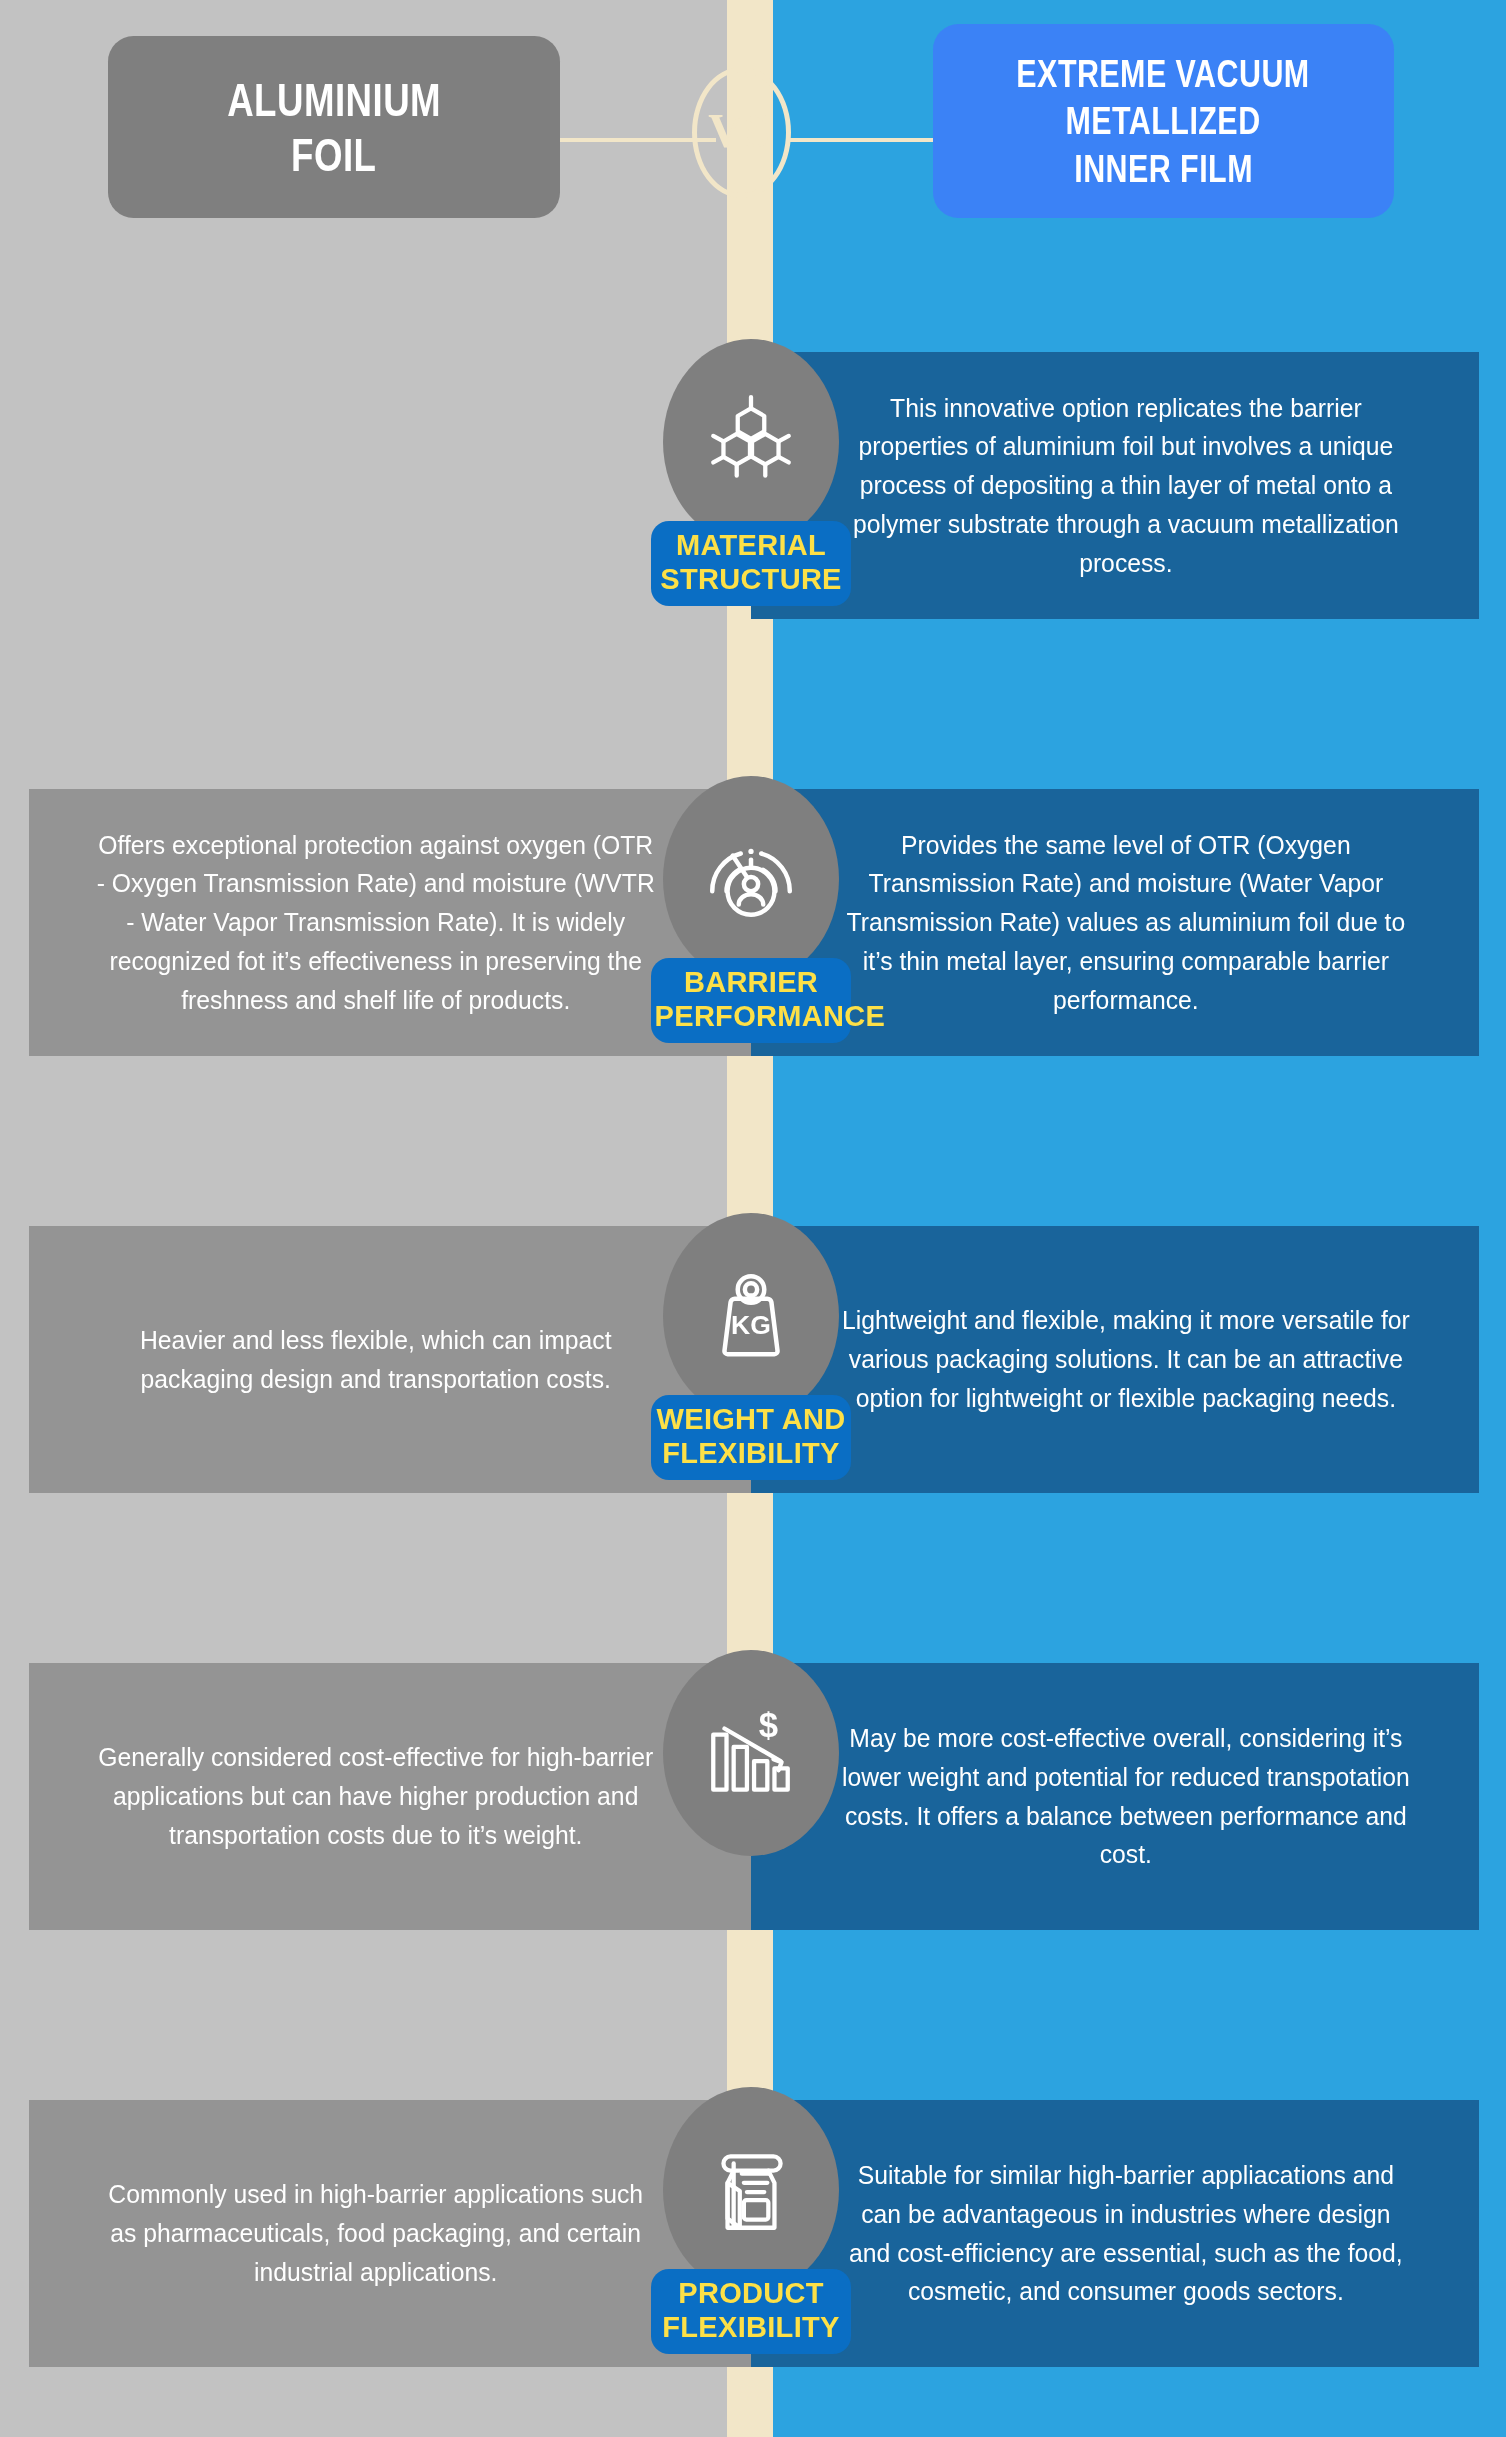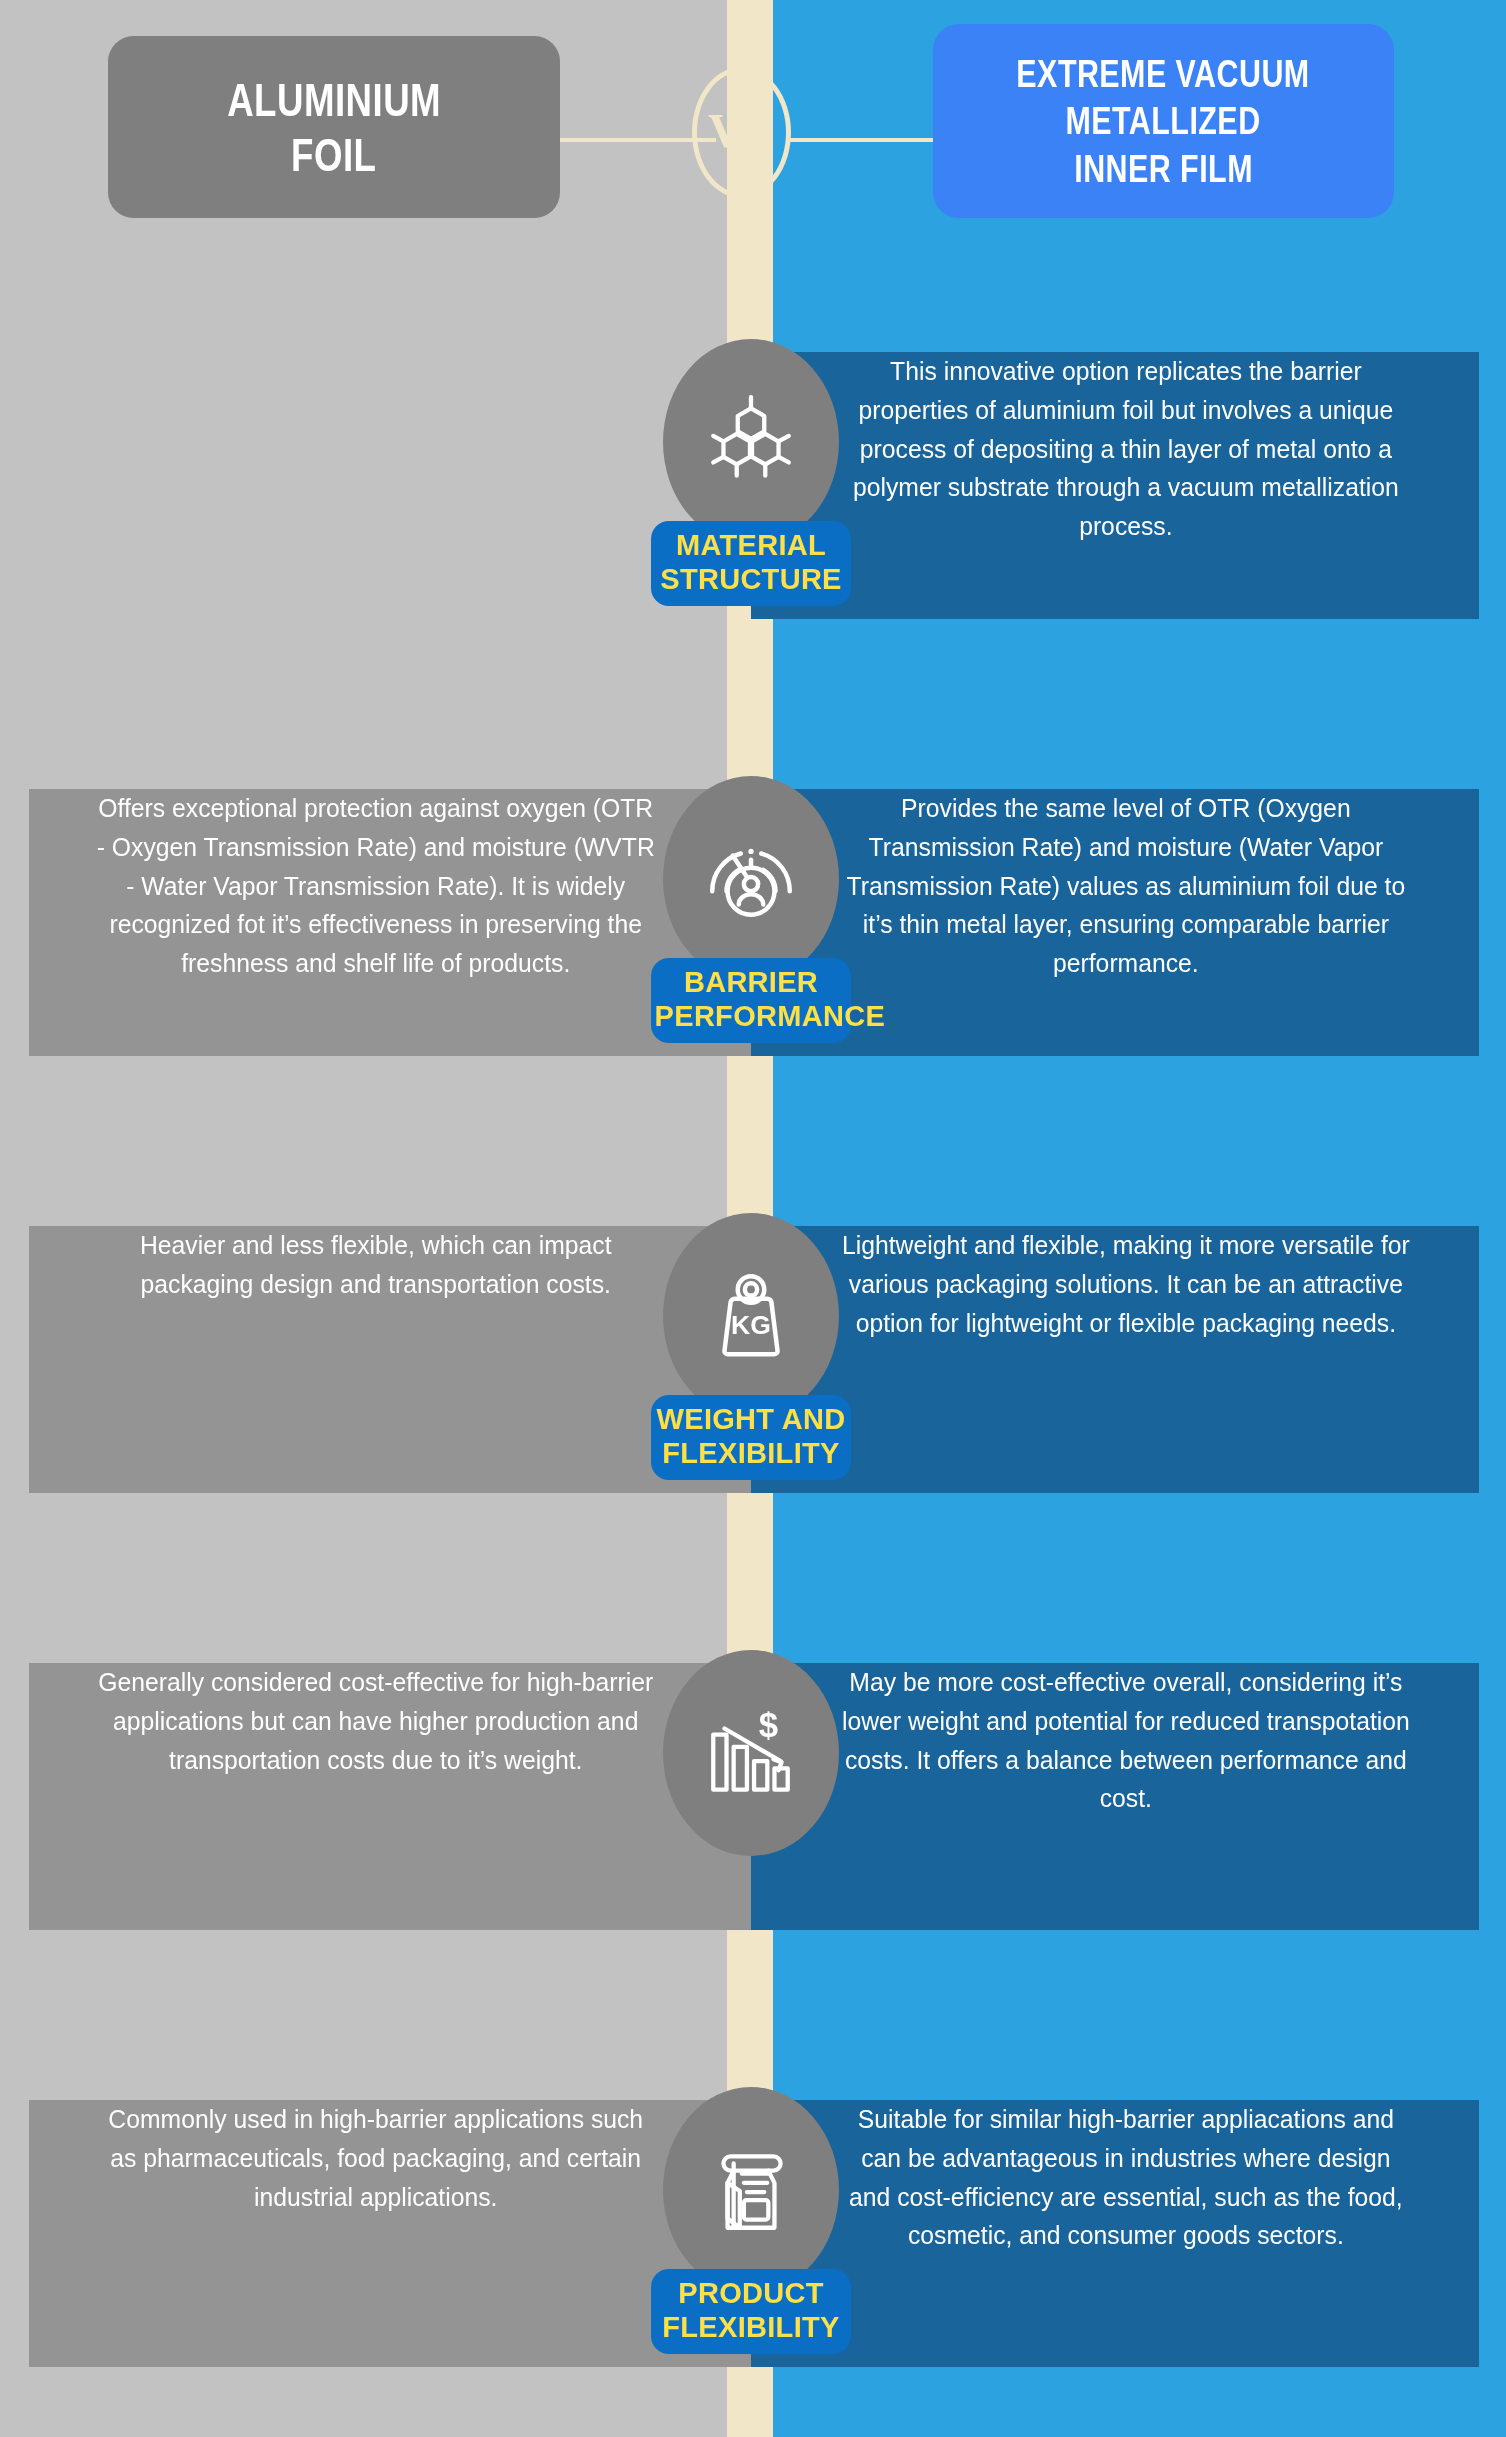--- a/index.html
+++ b/index.html
@@ -42,21 +42,21 @@
   }
   .vs-text{
     position:absolute;left:0;top:0;width:94px;height:127px;
     display:flex;align-items:center;justify-content:center;
     color:#f2e6c8;font-size:48px;font-weight:bold;line-height:1;
     font-family:"Liberation Serif","DejaVu Serif",serif;
   }
 
   
   .row{position:absolute;left:0;width:1506px;height:267px;}
-  .panel{position:absolute;top:0;height:267px;display:flex;align-items:flex-start;
+  .panel{position:absolute;top:0;height:267px;display:flex;align-items:center;
          justify-content:center;box-sizing:border-box;}
   .panel-left{left:28.5px;width:722px;background:#949494;padding:0 36px 0 55px;}
   .panel-right{left:751px;width:728px;background:#19649b;padding:0 55px 0 36px;}
   .panel p{
     margin:0;width:100%;text-align:center;color:#ffffff;
     font-size:25.5px;line-height:1.52;
     font-family:"Liberation Sans Narrow","Liberation Sans",sans-serif;
     transform:scaleX(.97);
   }
   .panel-left p{padding-right:49px;}

